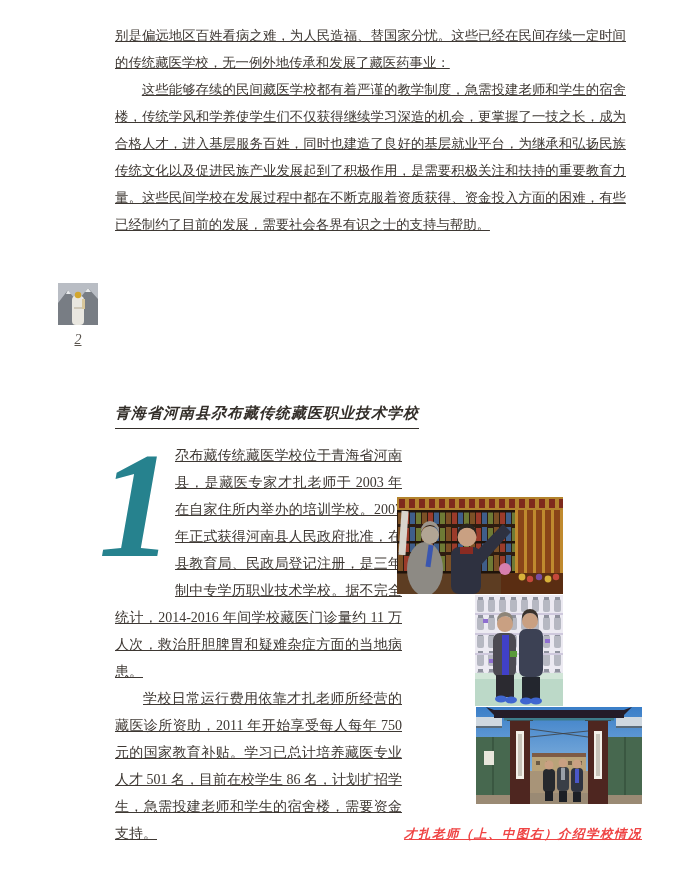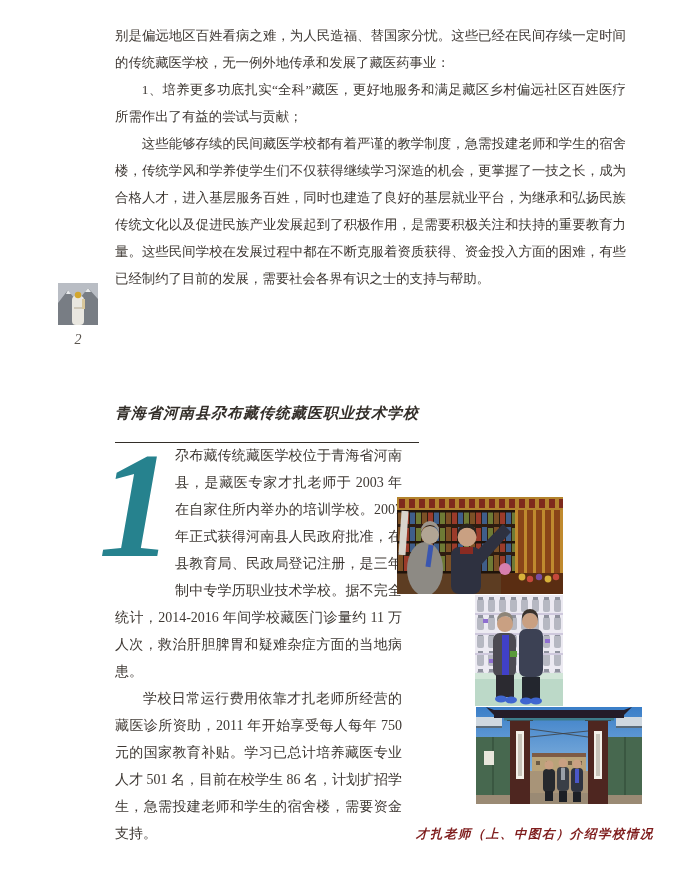--- a/index.html
+++ b/index.html
@@ -1,51 +1,50 @@
 <!DOCTYPE html>
 <html><head>
 <meta charset="utf-8">
 <style>
   html,body{margin:0;padding:0;}
   body{width:700px;height:875px;background:#ffffff;position:relative;overflow:hidden;
        font-family:"Liberation Serif","DejaVu Serif",serif;color:#3e3833;}
-  .abs{position:absolute;}
+  .abs{position:absolute;text-decoration:underline;}
   
   .intro{left:115px;top:22px;width:511px;font-size:13.4px;line-height:27px;text-align:justify;}
   .intro p{margin:0;}
   .intro p.indent{text-indent:2em;}
   
   .thumb{left:58px;top:283px;width:40px;height:42px;}
   .pagenum{left:56px;top:332px;width:44px;text-align:center;font-style:italic;
            font-size:14px;color:#5a544e;}
   
   .heading{left:115px;top:404px;font-size:15px;font-weight:bold;font-style:italic;
            letter-spacing:1px;color:#332e29;border-bottom:1.5px solid #332e29;
-           padding-bottom:19px;display:inline-block;}
+           padding-bottom:5px;display:inline-block;}
   
   .col{left:115px;top:442px;width:287px;font-size:14px;line-height:27px;text-align:justify;}
   .col p{margin:0;}
   .col p.indent{text-indent:2em;}
   .dropcap{float:left;width:78px;height:135px;margin-left:-18px;margin-top:4px;
            font-size:150px;line-height:118px;font-style:italic;font-weight:bold;
            color:#26828e;text-align:center;}
   
   .photo{display:block;}
   .p1{left:397px;top:497px;}
   .p2{left:475px;top:595px;}
   .p3{left:476px;top:707px;}
-  .caption{left:404px;top:826px;width:250px;text-align:right;font-style:italic;
-           font-weight:bold;font-size:12.5px;letter-spacing:1.5px;color:#7f1d1d;}
+  .caption{left:404px;top:826px;width:250px;text-align:left;font-style:italic;
+           font-weight:bold;font-size:12.5px;letter-spacing:1.5px;color:#ef4444;}
 </style>
 </head>
 <body>
 
 <div class="abs intro">
   <p>别是偏远地区百姓看病之难，为人民造福、替国家分忧。这些已经在民间存续一定时间的传统藏医学校，无一例外地传承和发展了藏医药事业：</p>
-  <p class="indent">1、培养更多功底扎实“全科”藏医，更好地服务和满足藏区乡村偏远社区百姓医疗所需作出了有益的尝试与贡献；</p>
   <p class="indent">这些能够存续的民间藏医学校都有着严谨的教学制度，急需投建老师和学生的宿舍楼，传统学风和学养使学生们不仅获得继续学习深造的机会，更掌握了一技之长，成为合格人才，进入基层服务百姓，同时也建造了良好的基层就业平台，为继承和弘扬民族传统文化以及促进民族产业发展起到了积极作用，是需要积极关注和扶持的重要教育力量。这些民间学校在发展过程中都在不断克服着资质获得、资金投入方面的困难，有些已经制约了目前的发展，需要社会各界有识之士的支持与帮助。</p>
 </div>
 
 <div class="abs thumb" aria-label="白色塑像小图">
   <svg width="40" height="42" viewBox="0 0 40 42">
     <rect width="40" height="42" fill="#b9bdc4"></rect>
     <polygon points="0,20 10,7 19,19 30,5 40,16 40,42 0,42" fill="#787d84"></polygon>
     <polygon points="8,11 10,7 13,11" fill="#e8eaec"></polygon>
     <polygon points="27,9 30,5 33,9" fill="#e8eaec"></polygon>
     <rect x="14" y="13" width="12" height="29" rx="4" fill="#e9e7e0"></rect>

